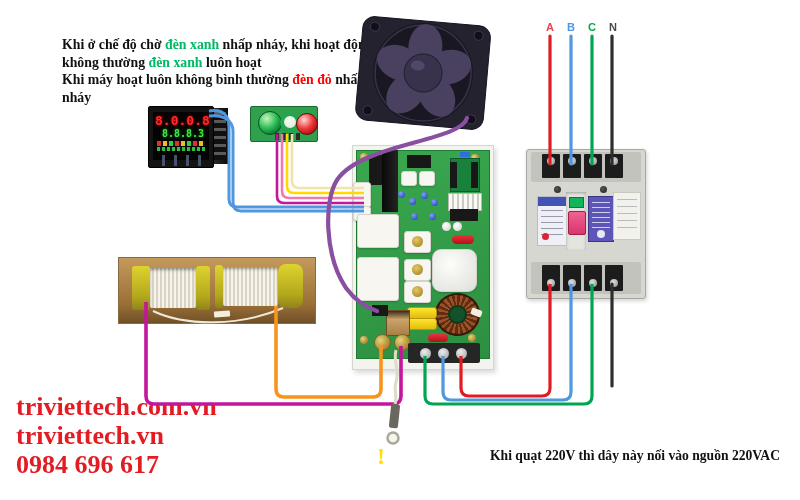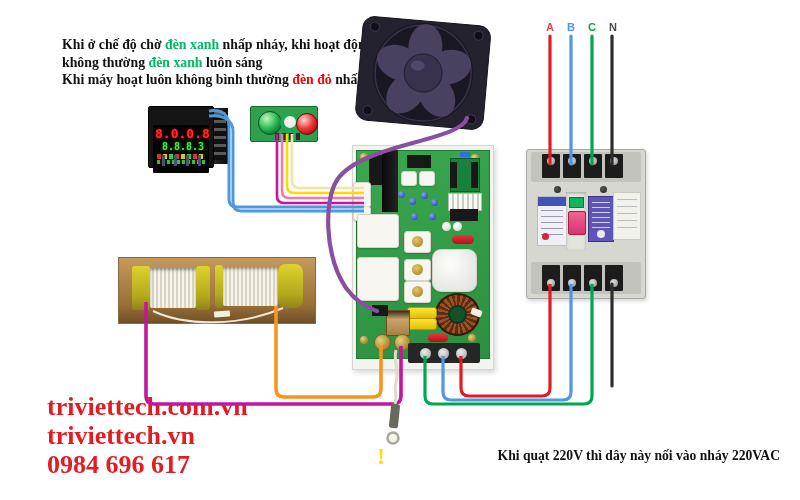--- a/index.html
+++ b/index.html
@@ -3,30 +3,30 @@
 <meta charset="utf-8">
 <style>
   html,body{margin:0;padding:0;background:#fff;}
   .stage{position:relative;width:800px;height:500px;background:#ffffff;overflow:hidden;
          font-family:"Liberation Serif","DejaVu Serif",serif;}
   .abs{position:absolute;}
   
   .topnote{left:62px;top:36px;width:330px;font-size:13.8px;font-weight:bold;line-height:17.5px;color:#111;}
   .topnote .g{color:#00b964;}
   .topnote .r{color:#ff0000;}
-  .brand{left:16px;top:392px;font-size:26px;font-weight:bold;line-height:29px;color:#e31c23;margin-left:31px;}
+  .brand{left:16px;top:392px;font-size:26px;font-weight:bold;line-height:29px;color:#e31c23;}
   .warn-icon{left:377px;top:444px;font-size:24px;font-weight:bold;color:#ffe000;line-height:24px;}
   .bottomnote{left:392px;top:447px;width:388px;font-size:13.6px;font-weight:bold;line-height:17px;
               color:#111;text-align:right;white-space:nowrap;}
   
   .controller{left:148px;top:104px;width:84px;height:64px;z-index:2;}
   .ctl-body{left:0;top:2px;width:64px;height:60px;background:#141414;border:1px solid #000;border-radius:2px;}
   .ctl-side{left:64px;top:4px;width:16px;height:56px;background:linear-gradient(90deg,#2e2e2e,#0b0b0b);}
   .ctl-pins{left:66px;top:8px;width:12px;height:48px;background:repeating-linear-gradient(180deg,#5a5a5a 0 3px,#101010 3px 8px);}
-  .ctl-display{left:4px;top:18px;width:56px;height:48px;background:#030303;border-radius:1px;}
+  .ctl-display{left:4px;top:5px;width:56px;height:48px;background:#030303;border-radius:1px;}
   .ctl-r1{left:2px;top:1px;width:52px;text-align:center;font-family:"DejaVu Sans Mono",monospace;
           font-weight:bold;font-size:13px;color:#ff2a2a;text-shadow:0 0 3px #d00;}
   .ctl-r2{left:6px;top:16px;width:48px;text-align:center;font-family:"DejaVu Sans Mono",monospace;
           font-weight:bold;font-size:10px;color:#49e34f;text-shadow:0 0 3px #0a0;}
   .ctl-r3{left:4px;top:29px;width:48px;height:5px;
           background:repeating-linear-gradient(90deg,#e03030 0 4px,#151515 4px 6px,#e8c020 6px 10px,#151515 10px 12px,#30d040 12px 16px,#151515 16px 18px);}
   .ctl-r4{left:4px;top:35px;width:48px;height:4px;
           background:repeating-linear-gradient(90deg,#2fc040 0 3px,#151515 3px 5px);}
   .ctl-strip{left:4px;top:48px;width:56px;height:11px;background:linear-gradient(#8fa0bd,#6a7b97);
              background-image:repeating-linear-gradient(90deg,rgba(0,0,0,0) 0 9px,#45536b 9px 12px);}
@@ -66,33 +66,34 @@
   svg.overlay{position:absolute;left:0;top:0;z-index:4;pointer-events:none;}
   .phase-label{font-family:"Liberation Sans","DejaVu Sans",sans-serif;font-weight:bold;font-size:11px;}
 </style>
 </head>
 <body>
 
 <div class="stage">
 
   <div class="abs topnote">
     <div><span>Khi ở chế độ chờ </span><span class="g">đèn xanh</span><span> nhấp nháy, khi hoạt động</span></div>
-    <div><span>không thường </span><span class="g">đèn xanh</span><span> luôn sáng</span></div>
+    <div><span>không thường </span><span class="g">đèn xanh</span><span> luôn hoạt</span></div>
     <div><span>Khi máy hoạt luôn không bình thường </span><span class="r">đèn đỏ</span><span> nhấp</span></div>
+    <div><span>nháy</span></div>
   </div>
 
   <div class="abs brand">
     <div>triviettech.com.vn</div>
     <div>triviettech.vn</div>
     <div>0984 696 617</div>
   </div>
 
   <div class="abs warn-icon">!</div>
   <div class="abs bottomnote">
-    <div>Khi quạt 220V thì dây này nối vào nháy 220VAC</div>
+    <div>Khi quạt 220V thì dây này nối vào nguồn 220VAC</div>
   </div>
 
   <div class="abs controller">
     <div class="abs ctl-side"></div>
     <div class="abs ctl-pins"></div>
     <div class="abs ctl-body">
       <div class="abs ctl-display">
         <div class="abs ctl-r1">8.0.0.8</div>
         <div class="abs ctl-r2">8.8.8.3</div>
         <div class="abs ctl-r3"></div>

